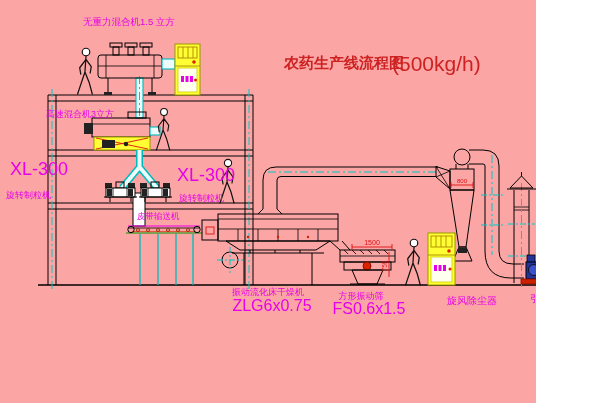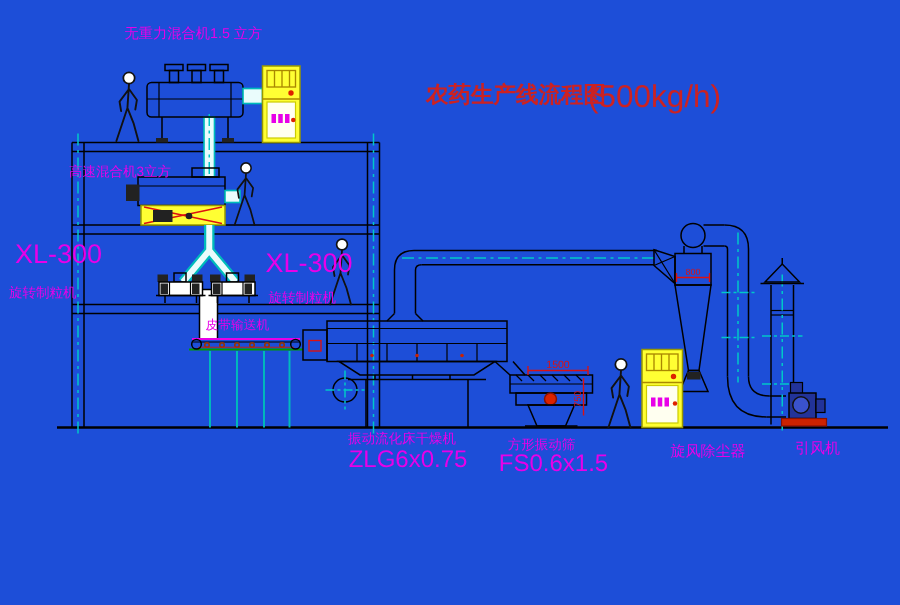--- a/index.html
+++ b/index.html
@@ -1,16 +1,16 @@
 <!DOCTYPE html>
 <html><head>
 <meta charset="utf-8">
 <style>
   html,body{margin:0;padding:0;background:#fff;}
-  .stage{position:relative;width:600px;height:403px;background:#1d4ed8;overflow:hidden;
+  .stage{position:relative;width:536px;height:403px;background:#fca5a5;overflow:hidden;
          font-family:"Liberation Sans",sans-serif;}
   svg{display:block;}
   .blk{stroke:#000;stroke-width:1;fill:none;}
   .blkthin{stroke:#000;stroke-width:.8;fill:none;}
   .blk2{stroke:#000;stroke-width:1.6;fill:none;}
   .cdash{stroke:#00c8c8;stroke-width:1;fill:none;stroke-dasharray:8 3 2 3;}
   .ctick{stroke:#00c8c8;stroke-width:1;fill:none;stroke-dasharray:6 2 2 2;}
   .pipe{stroke:#00bbbb;stroke-width:1.1;fill:#eafcfc;}
   .tube{stroke:#00bbbb;stroke-width:7;fill:none;}
   .tubein{stroke:#eafcfc;stroke-width:4;fill:none;}

